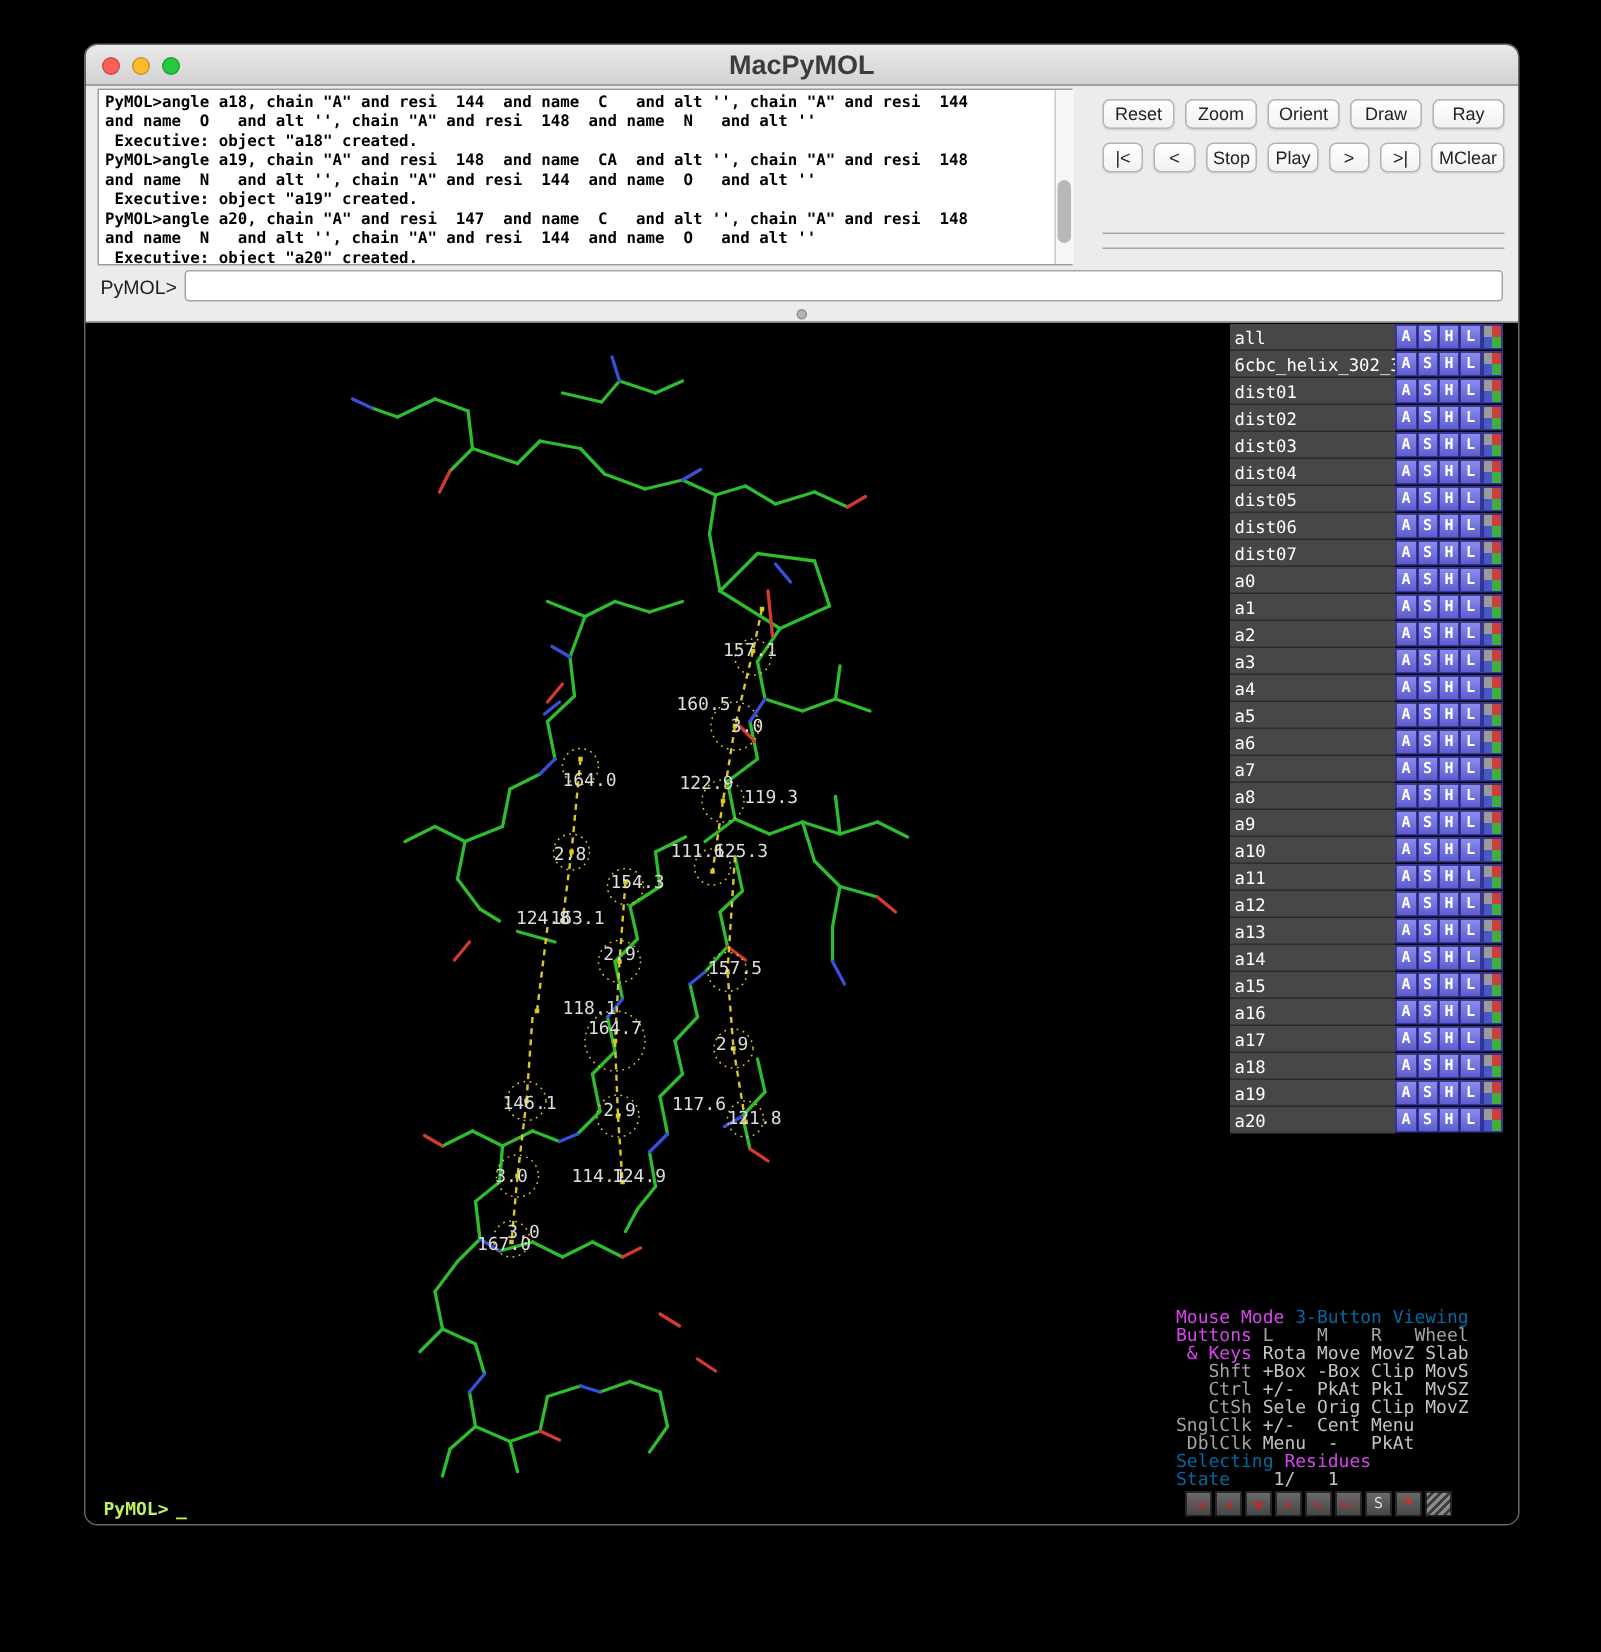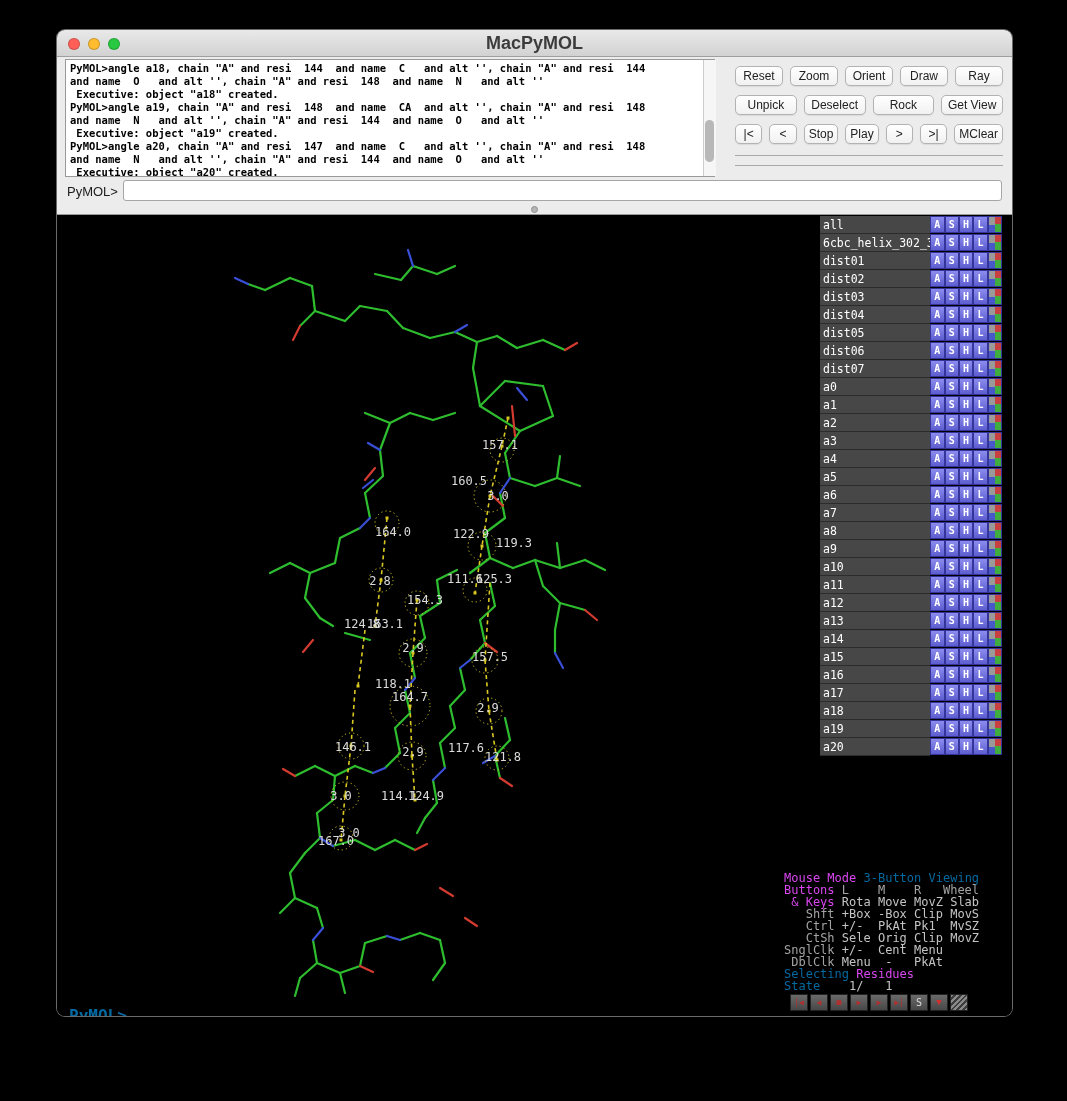--- a/index.html
+++ b/index.html
@@ -45,23 +45,23 @@
 
   .prompt-label { position:absolute; left:10px; top:127px; font-size:13px; color:#1d1d1d; }
   .cmd-input { position:absolute; left:66px; top:123px; width:879px; height:21px;
                border:1px solid #a6a6a6; border-radius:3px; background:#fff;
                font-family:"DejaVu Sans Mono", monospace; font-size:12px; padding:0 4px; }
   .drag-dot { position:absolute; left:50%; top:149px; width:7px; height:7px;
               margin-left:-4px; border-radius:50%; background:#b5b5b5; border:1px solid #8d8d8d; }
 
   
   .main { position:absolute; left:0; top:186px; width:955px; height:800px; background:#000; }
-  .viewport { position:absolute; left:8px; top:0; width:715px; height:800px; background:#000;margin-top:12px; }
-  .vp-prompt { position:absolute; left:4px; bottom:3px; color:#0369a1;
-               font-family:"DejaVu Sans Mono", monospace; font-size:16px; font-weight:bold; }
+  .viewport { position:absolute; left:8px; top:0; width:715px; height:800px; background:#000; }
+  .vp-prompt { position:absolute; left:4px; bottom:3px; color:#bef264;
+               font-family:"DejaVu Sans Mono", monospace; font-size:12px; font-weight:bold; }
   .vp-cursor { margin-left:5px; }
 
   
   .sidebar { position:absolute; left:727px; top:0; width:182px;margin-left:36px; }
   .srow { height:18px; display:flex; align-items:stretch; }
   .sname { width:133px; background:#474747; color:#fff;
            font-family:"DejaVu Sans Mono", monospace; font-size:11.5px; line-height:18px;
            padding-left:3px; border-bottom:1px solid #2c2c2c; overflow:hidden; white-space:nowrap; }
   .sbtn { width:17px; height:17px; margin:0 0 1px 0; border:1px solid #34349a;
           background:linear-gradient(#8c8cee,#5d5dd0); color:#fff;
@@ -108,26 +108,20 @@
       <div class="sb-thumb"></div>
     </div>
 
     <div class="ctrl-rows">
         <div class="ctrl-row">
           <button class="mac-btn">Reset</button>
           <button class="mac-btn">Zoom</button>
           <button class="mac-btn">Orient</button>
           <button class="mac-btn">Draw</button>
           <button class="mac-btn">Ray</button>
-        </div>
-        <div class="ctrl-row">
-          <button class="mac-btn">Unpick</button>
-          <button class="mac-btn">Deselect</button>
-          <button class="mac-btn">Rock</button>
-          <button class="mac-btn">Get View</button>
         </div>
         <div class="ctrl-row">
           <button class="mac-btn">|&lt;</button>
           <button class="mac-btn">&lt;</button>
           <button class="mac-btn">Stop</button>
           <button class="mac-btn">Play</button>
           <button class="mac-btn">&gt;</button>
           <button class="mac-btn">&gt;|</button>
           <button class="mac-btn">MClear</button>
         </div>

